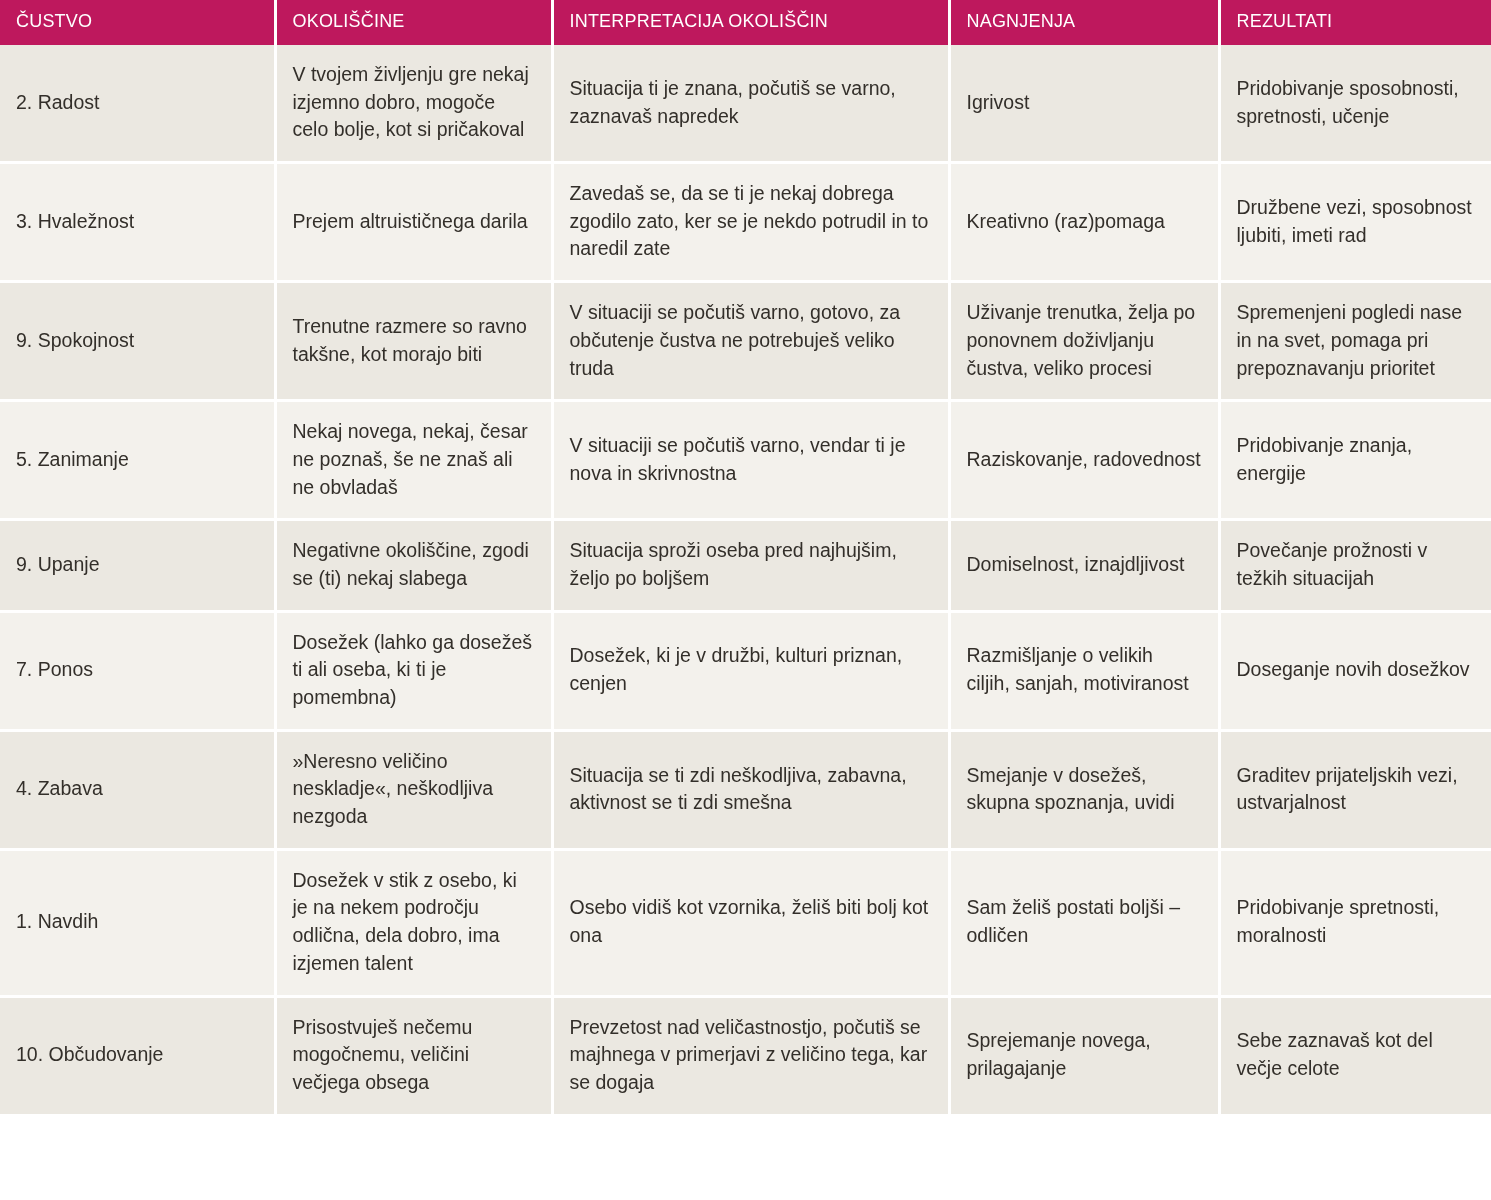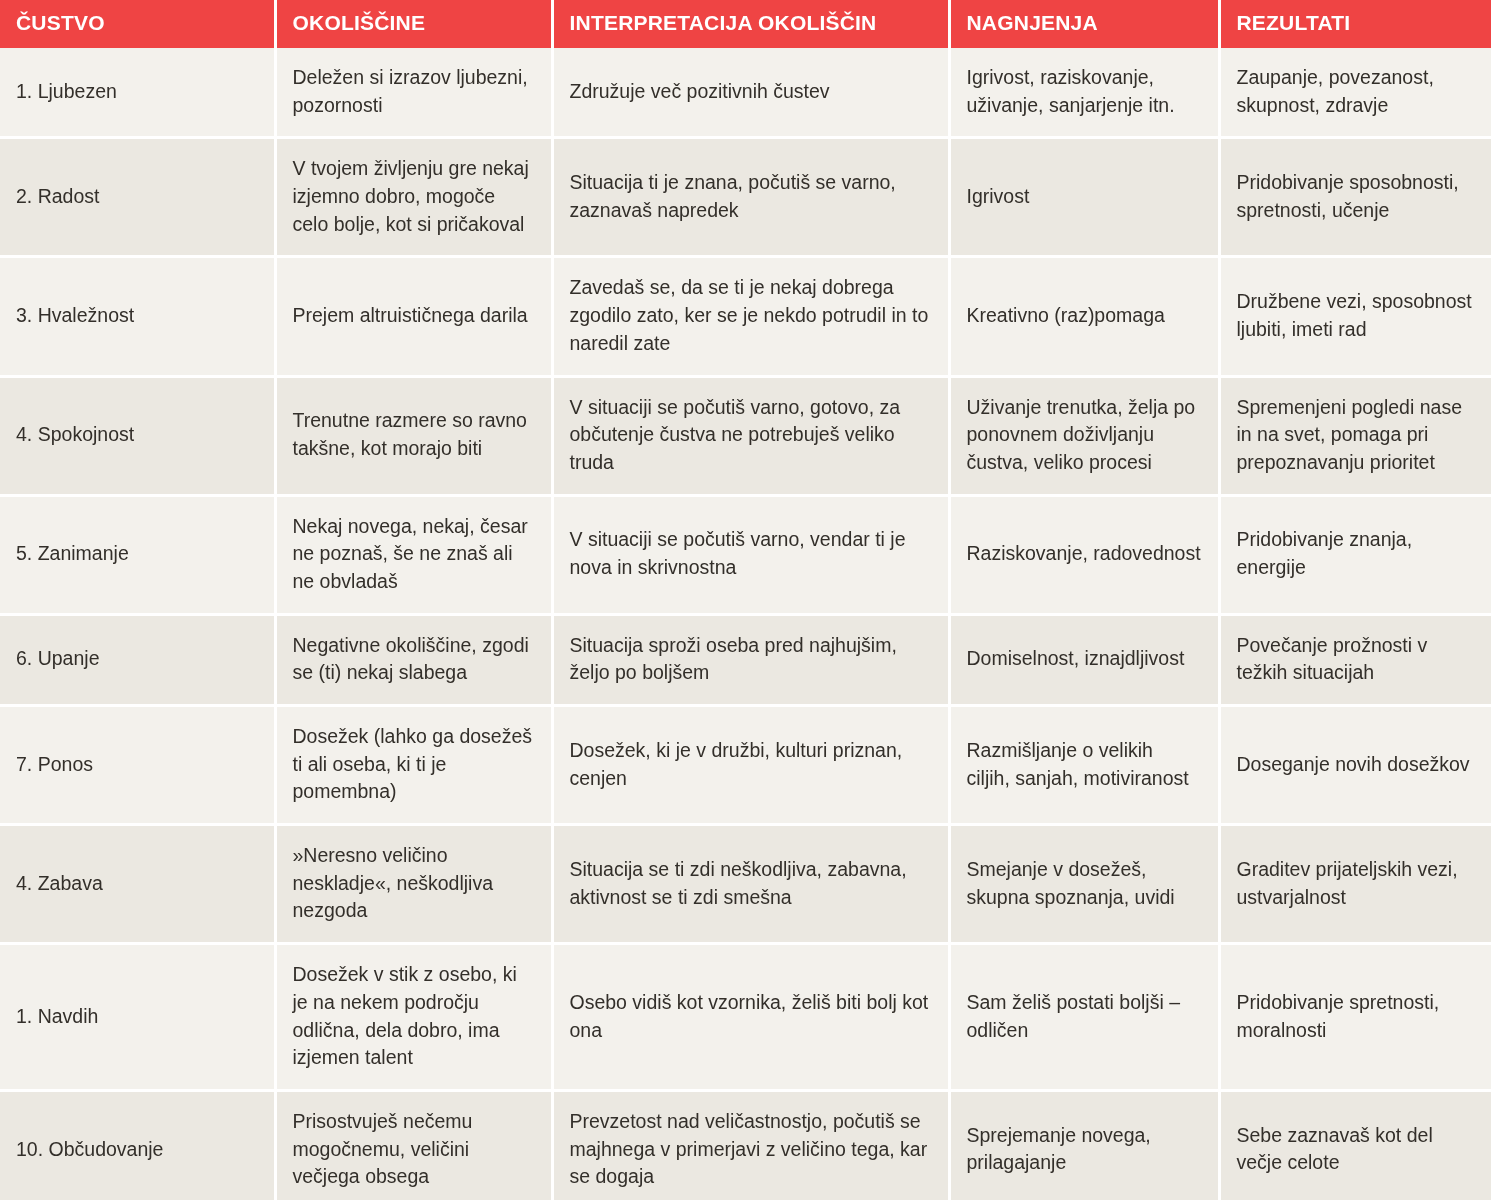--- a/index.html
+++ b/index.html
@@ -11,24 +11,24 @@
     width: 1491px;
     font-family: "Liberation Sans", sans-serif;
     color: #332f2a;
   }
   table.emotion-table {
     border-collapse: collapse;
     width: 1491px;
     table-layout: fixed;
   }
   table.emotion-table th {
-    background: #ef4444;
+    background: #be185d;
     color: #ffffff;
-    font-weight: bold;
-    font-size: 21px;
+    font-weight: normal;
+    font-size: 18px;
     text-align: left;
     padding: 11px 16px 13px 16px;
     letter-spacing: 0.2px;
     vertical-align: middle;
     border-right: 3px solid #ffffff;
   }
   table.emotion-table th:last-child { border-right: none; }
   table.emotion-table td {
     font-size: 19.5px;
     line-height: 1.42;
@@ -66,57 +66,50 @@
   <thead>
     <tr>
       <th>ČUSTVO</th>
       <th>OKOLIŠČINE</th>
       <th>INTERPRETACIJA OKOLIŠČIN</th>
       <th>NAGNJENJA</th>
       <th>REZULTATI</th>
     </tr>
   </thead>
   <tbody>
-    <tr>
-      <td>1. Ljubezen</td>
-      <td>Deležen si izrazov ljubezni, pozornosti</td>
-      <td>Združuje več pozitivnih čustev</td>
-      <td>Igrivost, raziskovanje, uživanje, sanjarjenje itn.</td>
-      <td>Zaupanje, povezanost, skupnost, zdravje</td>
-    </tr>
     <tr class="alt">
       <td>2. Radost</td>
       <td>V tvojem življenju gre nekaj izjemno dobro, mogoče celo bolje, kot si pričakoval</td>
       <td>Situacija ti je znana, počutiš se varno, zaznavaš napredek</td>
       <td>Igrivost</td>
       <td>Pridobivanje sposobnosti, spretnosti, učenje</td>
     </tr>
     <tr>
       <td>3. Hvaležnost</td>
       <td>Prejem altruističnega darila</td>
       <td>Zavedaš se, da se ti je nekaj dobrega zgodilo zato, ker se je nekdo potrudil in to naredil zate</td>
       <td>Kreativno (raz)pomaga</td>
       <td>Družbene vezi, sposobnost ljubiti, imeti rad</td>
     </tr>
     <tr class="alt">
-      <td>4. Spokojnost</td>
+      <td>9. Spokojnost</td>
       <td>Trenutne razmere so ravno takšne, kot morajo biti</td>
       <td>V situaciji se počutiš varno, gotovo, za občutenje čustva ne potrebuješ veliko truda</td>
       <td>Uživanje trenutka, želja po ponovnem doživljanju čustva, veliko procesi</td>
       <td>Spremenjeni pogledi nase in na svet, pomaga pri prepoznavanju prioritet</td>
     </tr>
     <tr>
       <td>5. Zanimanje</td>
       <td>Nekaj novega, nekaj, česar ne poznaš, še ne znaš ali ne obvladaš</td>
       <td>V situaciji se počutiš varno, vendar ti je nova in skrivnostna</td>
       <td>Raziskovanje, radovednost</td>
       <td>Pridobivanje znanja, energije</td>
     </tr>
     <tr class="alt">
-      <td>6. Upanje</td>
+      <td>9. Upanje</td>
       <td>Negativne okoliščine, zgodi se (ti) nekaj slabega</td>
       <td>Situacija sproži oseba pred najhujšim, željo po boljšem</td>
       <td>Domiselnost, iznajdljivost</td>
       <td>Povečanje prožnosti v težkih situacijah</td>
     </tr>
     <tr>
       <td>7. Ponos</td>
       <td>Dosežek (lahko ga dosežeš ti ali oseba, ki ti je pomembna)</td>
       <td>Dosežek, ki je v družbi, kulturi priznan, cenjen</td>
       <td>Razmišljanje o velikih ciljih, sanjah, motiviranost</td>

